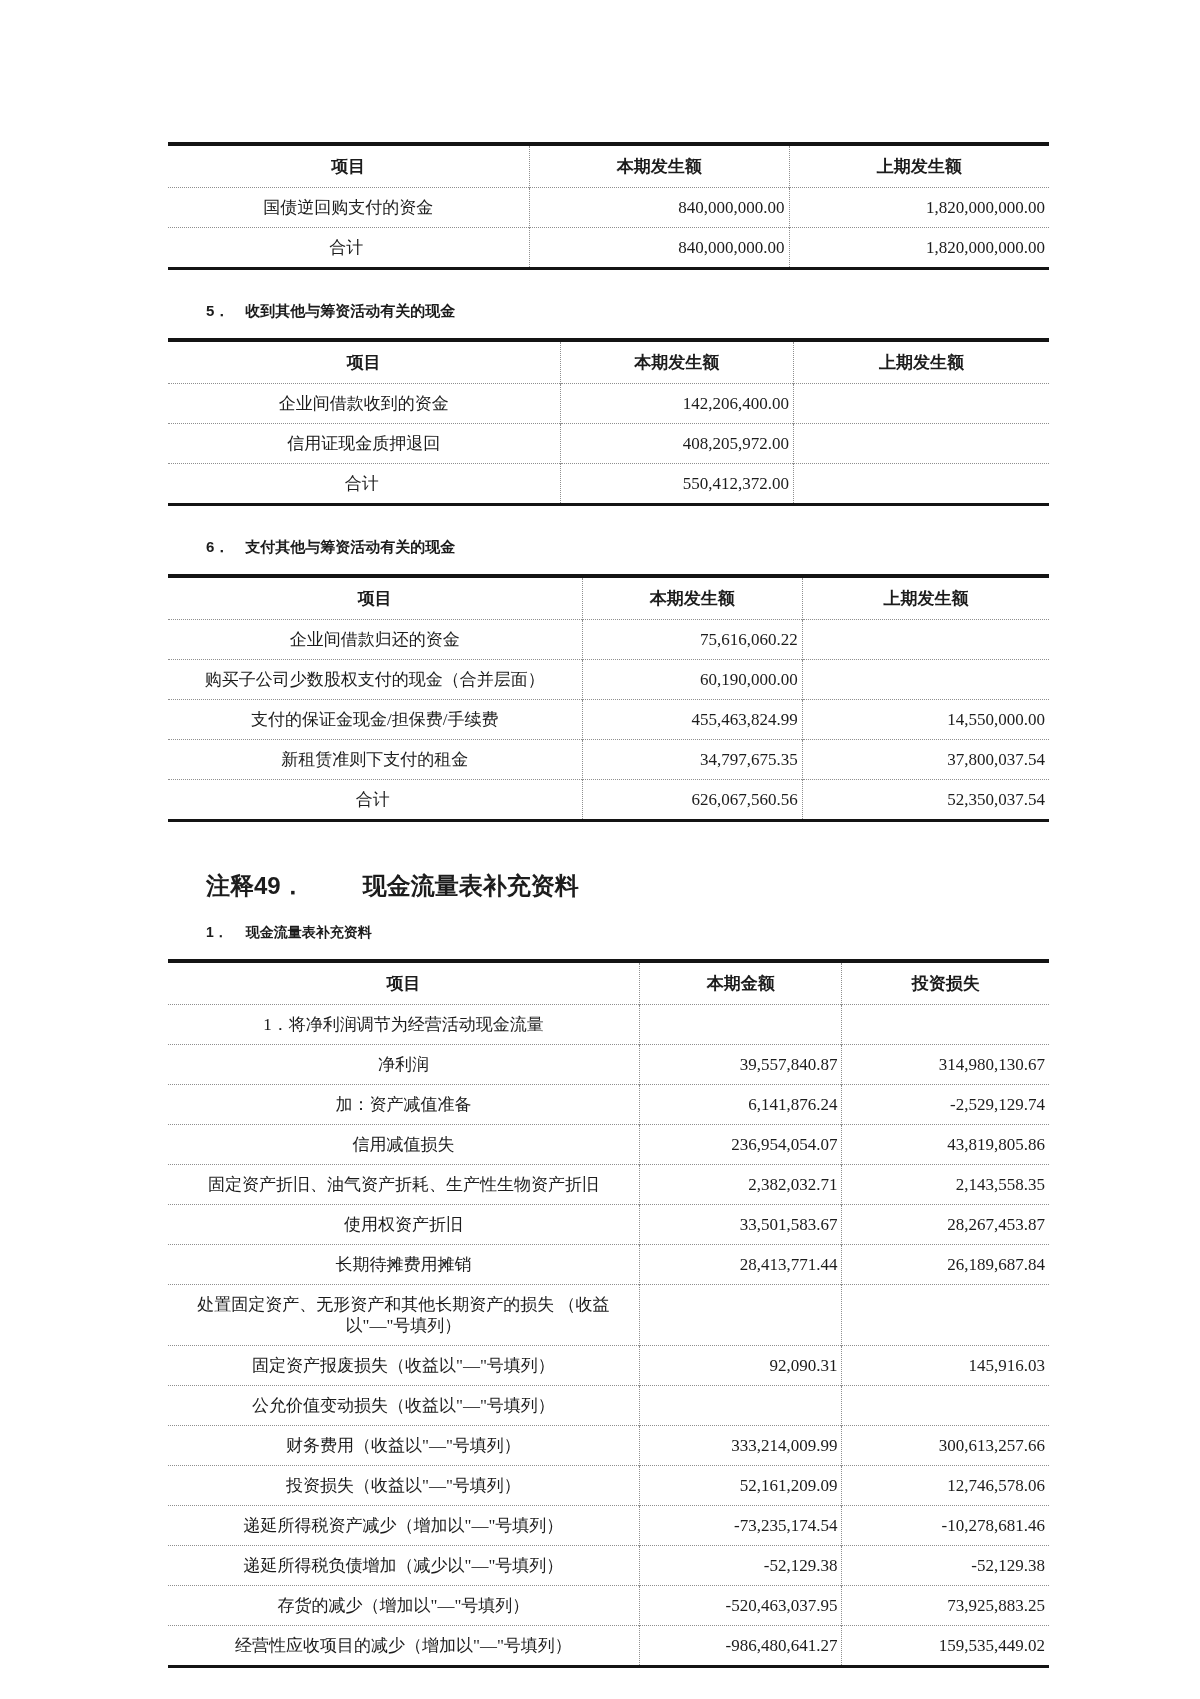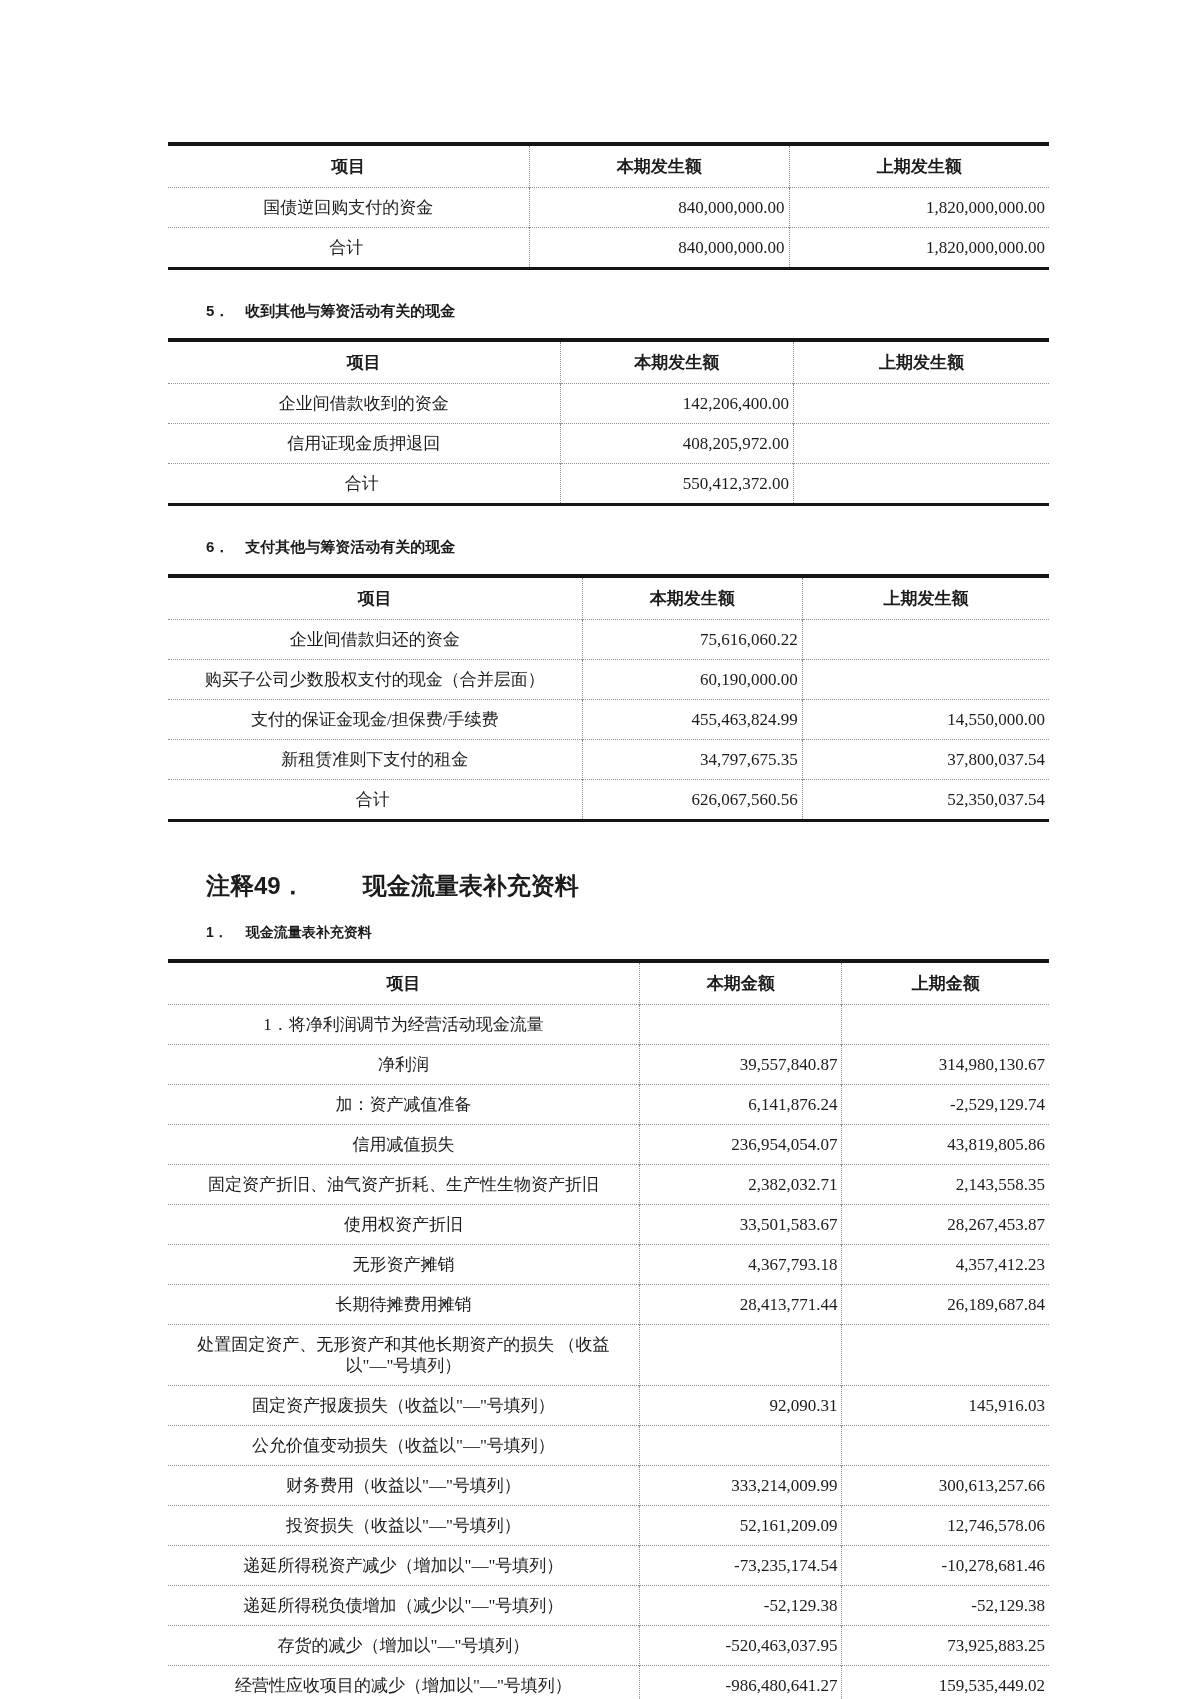--- a/index.html
+++ b/index.html
@@ -175,21 +175,21 @@
   <table class="fin">
       <colgroup>
         <col style="width: 53.5%;">
         <col style="width: 23%;">
         <col style="width: 23.5%;">
       </colgroup>
       <thead>
         <tr>
           <th>项目</th>
           <th>本期金额</th>
-          <th>上期金额</th>
+          <th>投资损失</th>
         </tr>
       </thead>
       <tbody>
         <tr>
           <td class="lab">1．将净利润调节为经营活动现金流量</td>
           <td class="numcell"></td>
           <td class="numcell"></td>
         </tr>
         <tr>
           <td class="lab">净利润</td>
@@ -210,25 +210,20 @@
           <td class="lab">固定资产折旧、油气资产折耗、生产性生物资产折旧</td>
           <td class="numcell">2,382,032.71</td>
           <td class="numcell">2,143,558.35</td>
         </tr>
         <tr>
           <td class="lab">使用权资产折旧</td>
           <td class="numcell">33,501,583.67</td>
           <td class="numcell">28,267,453.87</td>
         </tr>
         <tr>
-          <td class="lab">无形资产摊销</td>
-          <td class="numcell">4,367,793.18</td>
-          <td class="numcell">4,357,412.23</td>
-        </tr>
-        <tr>
           <td class="lab">长期待摊费用摊销</td>
           <td class="numcell">28,413,771.44</td>
           <td class="numcell">26,189,687.84</td>
         </tr>
         <tr>
           <td class="lab">处置固定资产、无形资产和其他长期资产的损失 （收益以"—"号填列）</td>
           <td class="numcell"></td>
           <td class="numcell"></td>
         </tr>
         <tr>

